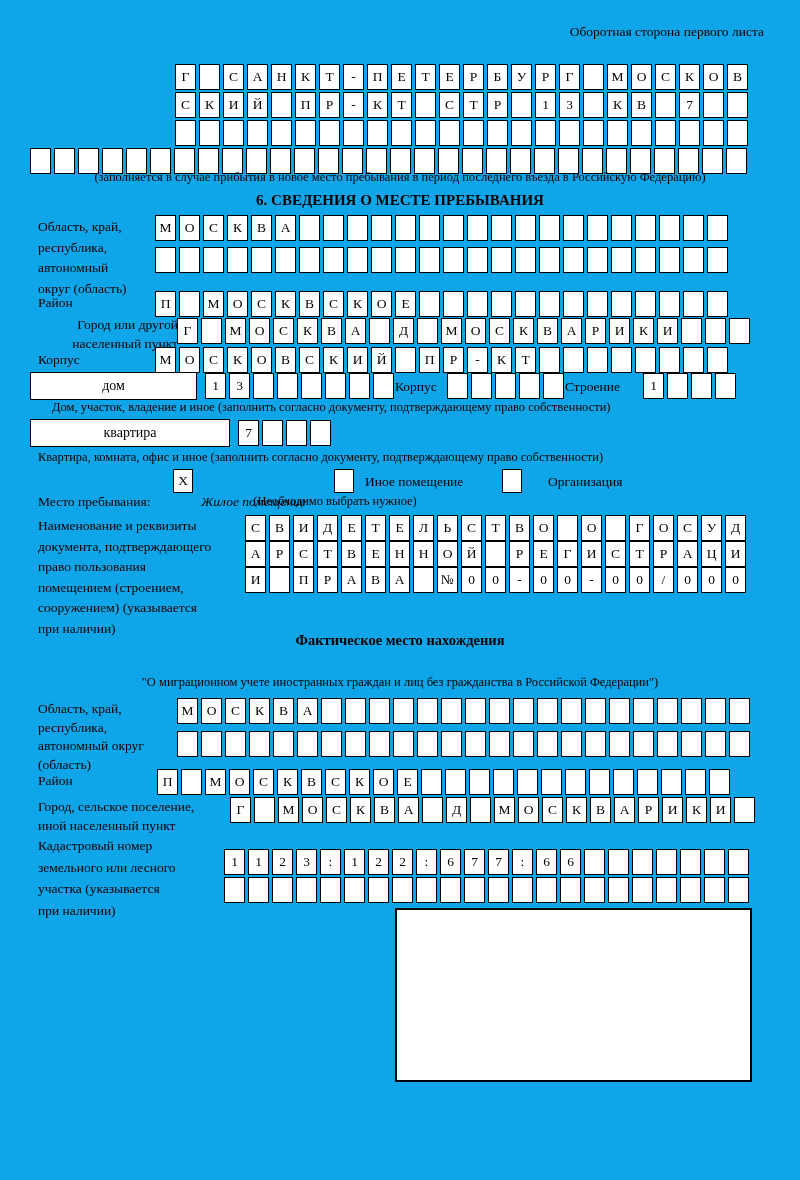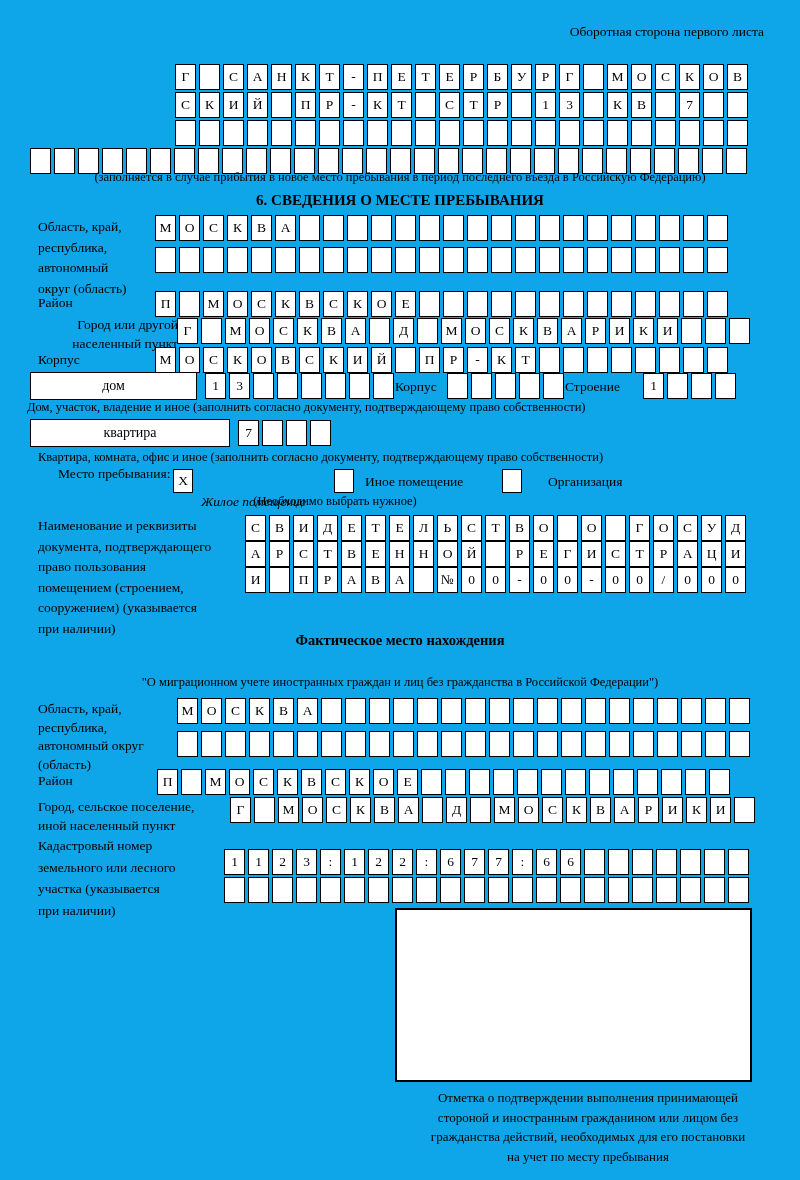--- a/index.html
+++ b/index.html
@@ -558,27 +558,27 @@
   <div class="abs label" style="left:38px; top:293px;">Район</div>
 
   <div class="abs label" style="left:38px; top:315px; width:140px;text-align:right;">Город или другой<br>населенный пункт</div>
 
   <div class="abs label" style="left:38px; top:350px;">Корпус</div>
 
   <div class="abs big-box" style="left:30px; top:372px; width:167px; height:28px;">дом</div>
   <div class="abs label" style="left:395px; top:377px;">Корпус</div>
   <div class="abs label" style="left:565px; top:377px;">Строение</div>
 
-  <div class="abs caption" style="left:27px; top:400px;font-family:Liberation Serif, serif;">Дом, участок, владение и иное (заполнить согласно документу, подтверждающему право собственности)</div>
+  <div class="abs caption" style="left:52px; top:400px;font-family:Liberation Serif, serif;">Дом, участок, владение и иное (заполнить согласно документу, подтверждающему право собственности)</div>
 
   <div class="abs big-box" style="left:30px; top:419px; width:200px; height:28px;">квартира</div>
 
   <div class="abs caption" style="left:38px; top:450px;">Квартира, комната, офис и иное (заполнить согласно документу, подтверждающему право собственности)</div>
 
-  <div class="abs label" style="left:38px; top:464px;margin-left:20px;">Место пребывания:</div>
+  <div class="abs label" style="left:38px; top:492px;">Место пребывания:</div>
   <div class="cb" style="left:173px; top:469px;">X</div>
   <div class="abs label" style="left:201px; top:492px;font-style:italic;">Жилое помещение</div>
   <div class="cb" style="left:334px; top:469px;"></div>
   <div class="abs label" style="left:365px; top:472px;">Иное помещение</div>
   <div class="cb" style="left:502px; top:469px;"></div>
   <div class="abs label" style="left:548px; top:472px;">Организация</div>
   <div class="abs caption" style="left:120px; top:494px; width:430px; text-align:center;">(Необходимо выбрать нужное)</div>
 
   <div class="abs label" style="left:38px; top:516px; width:205px; line-height:20.5px;">Наименование и реквизиты<br>документа, подтверждающего<br>право пользования<br>помещением (строением,<br>сооружением) (указывается<br>при наличии)</div>
 
@@ -587,15 +587,14 @@
 
   <div class="abs label" style="left:38px; top:700px; width:140px; line-height:18.5px;">Область, край,<br>республика,<br>автономный округ<br>(область)</div>
 
   <div class="abs label" style="left:38px; top:771px;">Район</div>
 
   <div class="abs label" style="left:38px; top:797px; width:185px;">Город, сельское поселение,<br>иной населенный пункт</div>
 
   <div class="abs label" style="left:38px; top:835px; width:180px; line-height:21.5px;">Кадастровый номер<br>земельного или лесного<br>участка (указывается<br>при наличии)</div>
 
   <div class="stamp-box" style="left:395px; top:908px; width:357px; height:174px;"></div>
-  <div class="abs stamp-caption" style="left:378px; top:1088px; width:420px;">Отметка о подтверждении выполнения принимающей<br>стороной и иностранным гражданином или лицом без<br>гражданства действий, необходимых для его постановки<br>на учет по месту пребывания</div>
 
 </div>
 
 </body></html>

